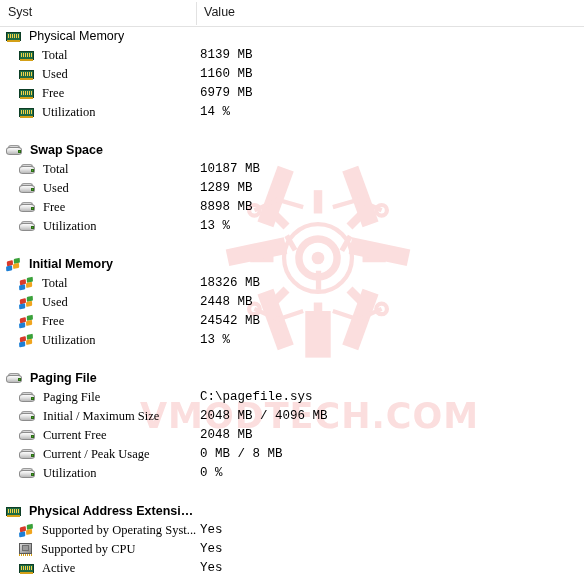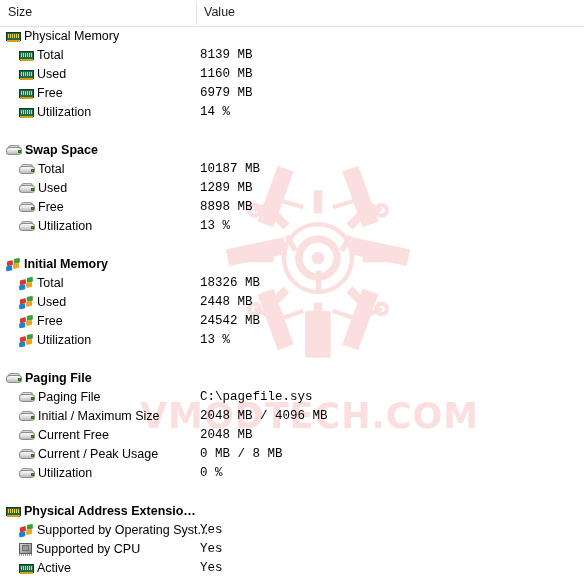--- a/index.html
+++ b/index.html
@@ -94,24 +94,24 @@
   .cell-field {
     position: absolute;
     top: 0;
     display: flex;
     align-items: center;
     height: 19px;
     max-width: 190px;
     overflow: hidden;
   }
   .row.level-0 .cell-field { left: 6px; }
-  .row.level-1 .cell-field { left: 19px; }
+  .row.level-1 .cell-field { left: 19px; font-family: Liberation Serif, serif; }
 
   .label {
-    margin-left: 3px;
+    margin-left: 8px;
     font-size: 12.5px;
     color: #000;
     overflow: hidden;
     text-overflow: ellipsis;
     white-space: nowrap;
   }
 
   .cell-value {
     position: absolute;
     left: 200px;
@@ -276,21 +276,21 @@
         <rect x="72" y="78" width="5" height="16" transform="rotate(-30 74 86)"></rect>
         <rect x="124" y="78" width="5" height="16" transform="rotate(30 126 86)"></rect>
         <rect x="98" y="112" width="5" height="18"></rect>
       </g>
     </g>
   </svg>
   <div class="wm-text">VMODTECH.COM</div>
 </div>
 
 <div id="header">
-  <div class="hdr-cell hdr-field">Size</div>
+  <div class="hdr-cell hdr-field">Syst</div>
   <div class="hdr-divider"></div>
   <div class="hdr-cell hdr-value">Value</div>
 </div>
 
 <div id="rows">
     <div class="row level-0 first">
       <div class="cell-field">
         <span class="icon icon-ram">
           <span class="pcb"></span>
           <span class="chips"></span>

